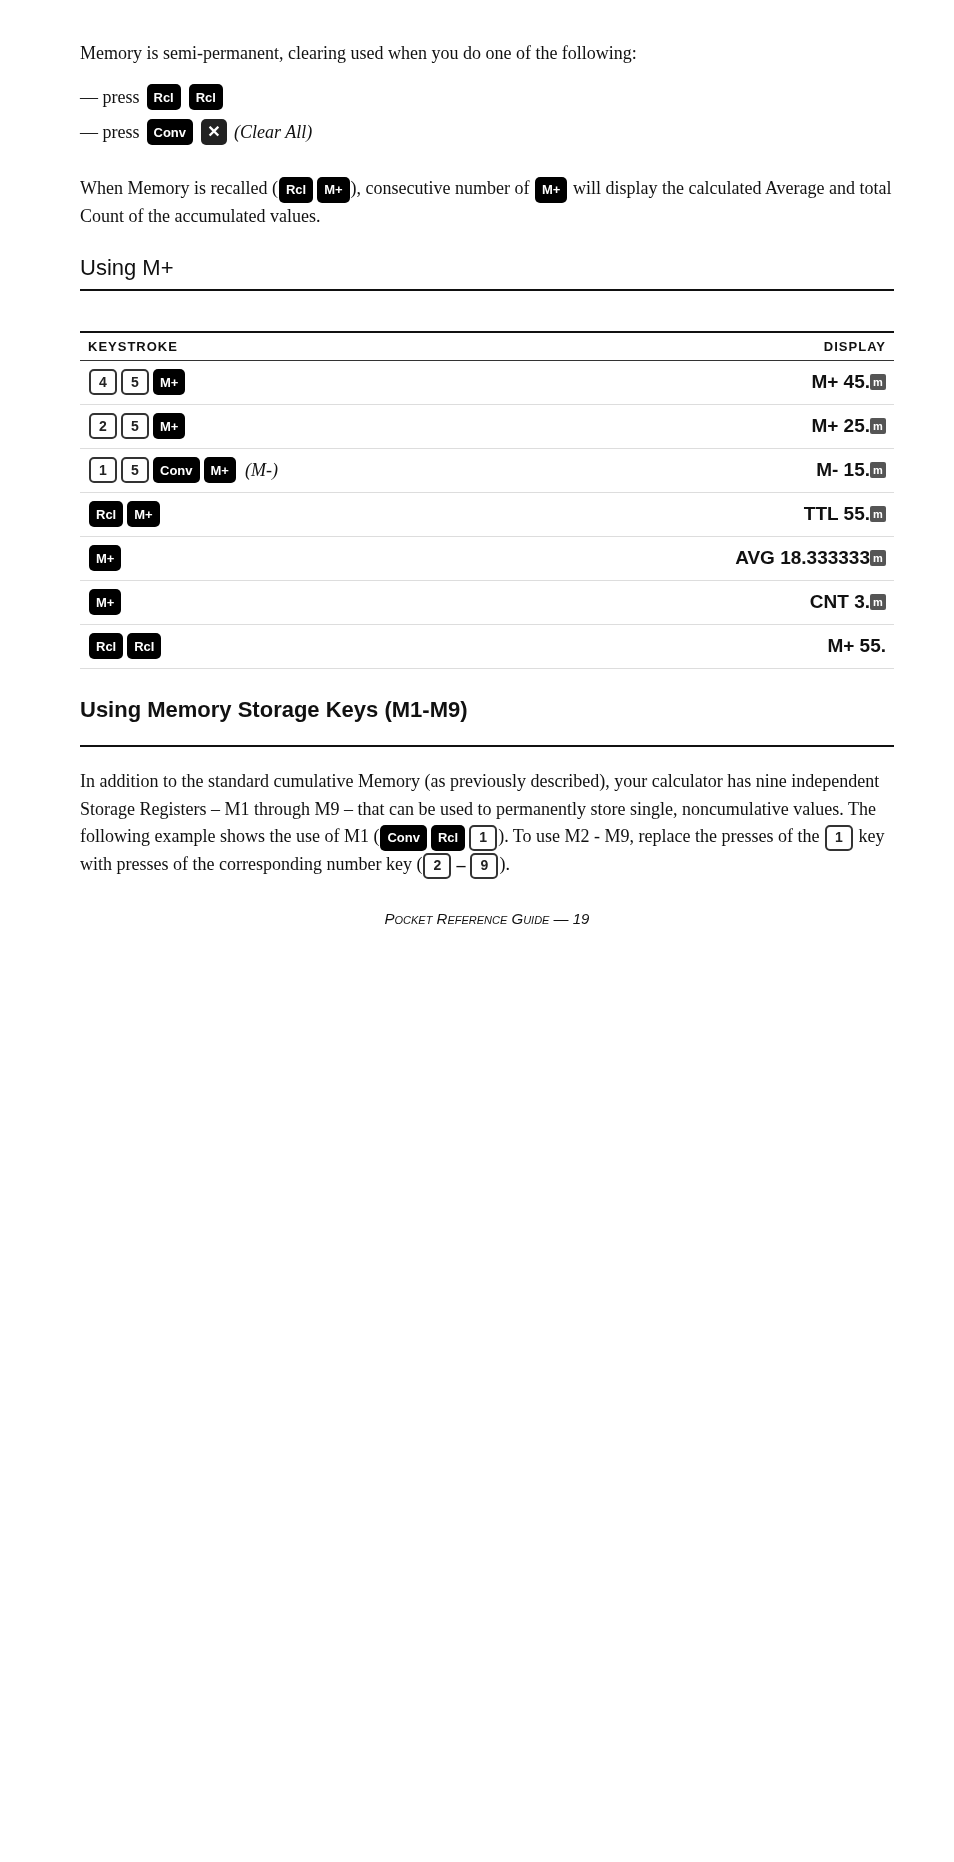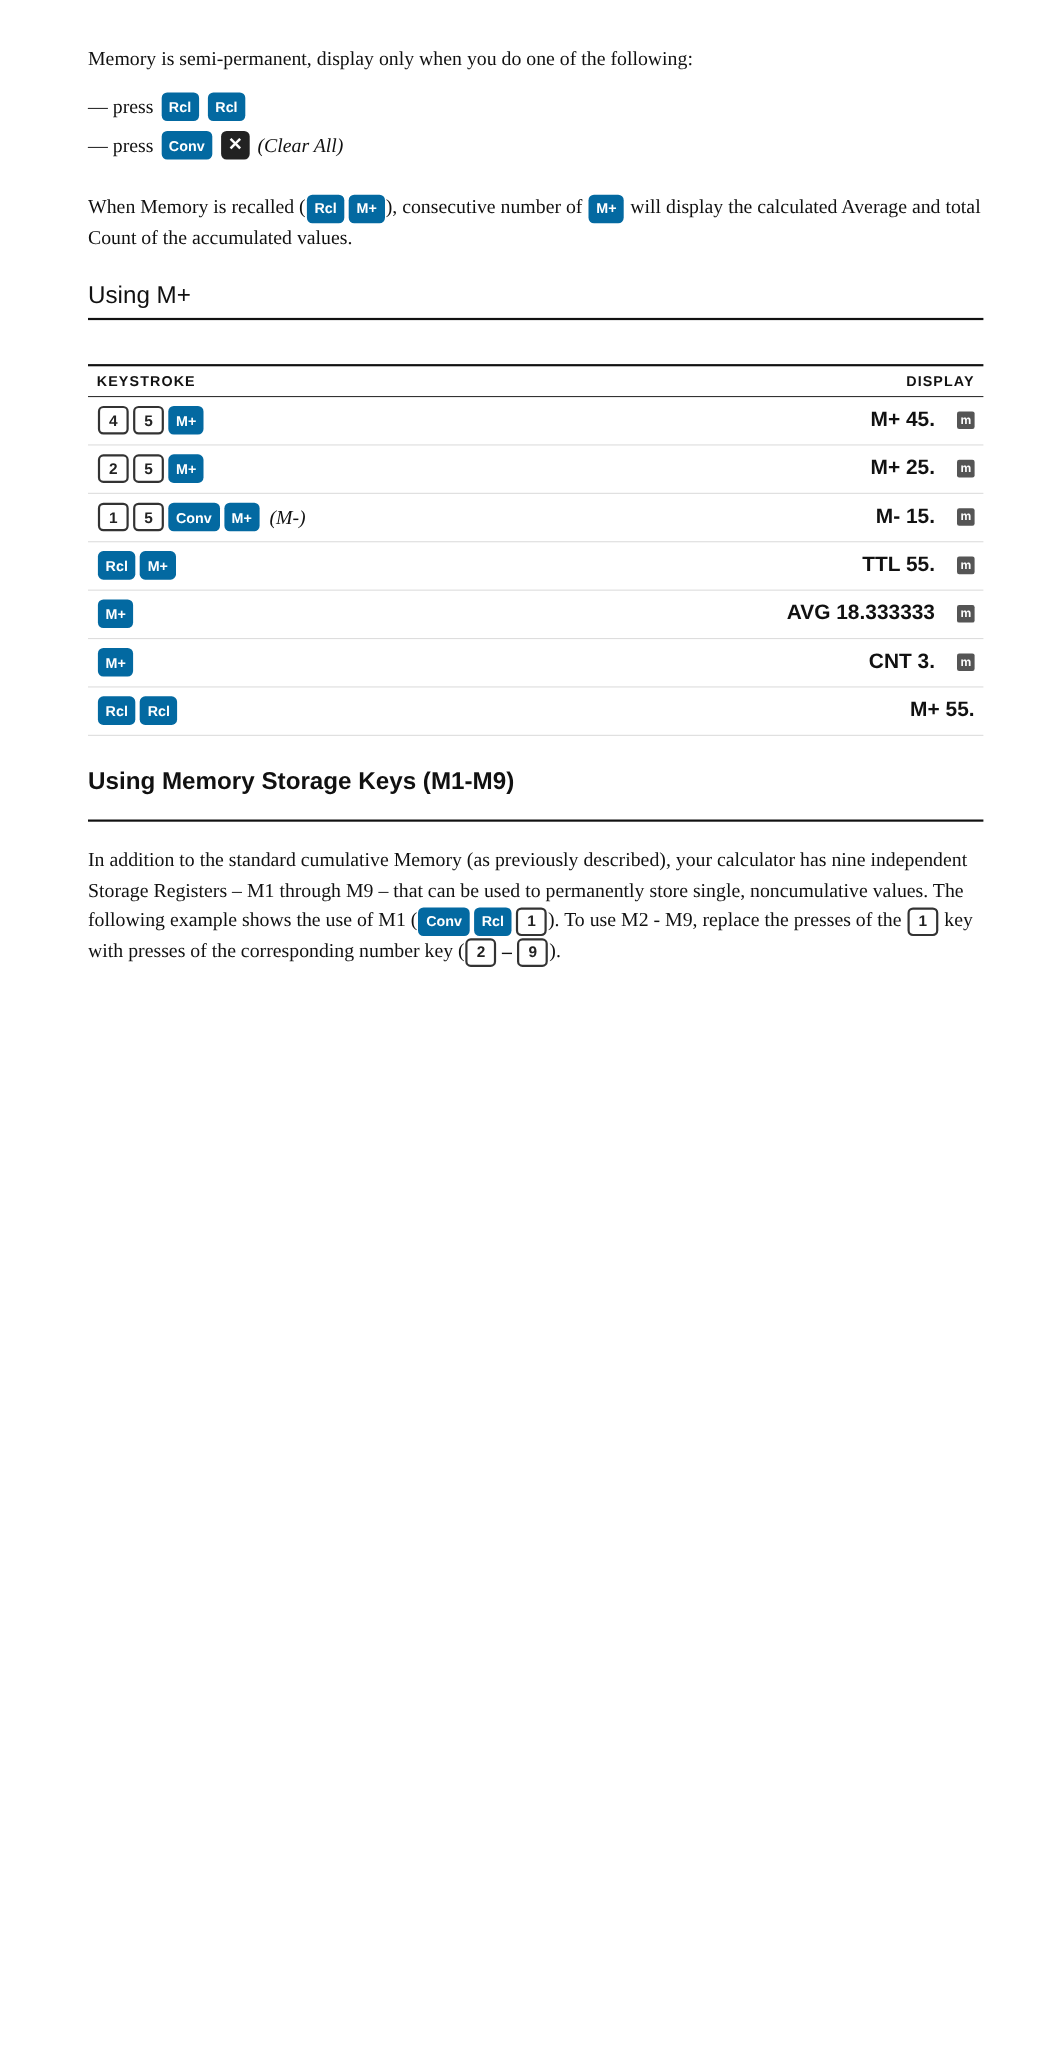--- a/index.html
+++ b/index.html
@@ -29,21 +29,21 @@
       margin-bottom: 8px;
       line-height: 1.5;
       flex-wrap: wrap;
     }
 
     
     .key {
       display: inline-flex;
       align-items: center;
       justify-content: center;
-      background: #0369a1;
+      background: #000000;
       color: #fff;
       font-family: Arial, sans-serif;
       font-size: 13px;
       font-weight: bold;
       border-radius: 5px;
       padding: 3px 7px;
       min-width: 28px;
       height: 26px;
       vertical-align: middle;
       margin: 0 1px;
@@ -127,21 +127,21 @@
       flex-wrap: wrap;
     }
 
     .display-cell {
       font-weight: bold;
       font-size: 19px;
       text-align: right;
       font-family: Arial, sans-serif;
       display: flex;
       align-items: center;
-      gap: 20px;
+      gap: 0;
     }
 
     .display-m {
       display: inline-flex;
       align-items: center;
       justify-content: center;
       background: #555;
       color: #fff;
       font-size: 11px;
       width: 16px;
@@ -196,21 +196,21 @@
       font-family: Arial, sans-serif;
     }
   </style>
 </head>
 <body>
 
 <div class="page-content">
 
   
   <p class="intro-para">
-    <span>Memory is semi-permanent, display only when you do one of the following:</span>
+    <span>Memory is semi-permanent, clearing used when you do one of the following:</span>
   </p>
 
   
 
   <div class="bullet-line">
     <span>— press</span>
     <span class="key">Rcl</span>
     <span class="key">Rcl</span>
   </div>
 
@@ -342,14 +342,17 @@
         <span class="key-outline">1</span>
       </span><span>). To use M2 - M9, replace the presses of the </span><span class="key-outline">1</span><span> key with presses of the corresponding number key (</span><span class="inline-key-group">
         <span class="key-outline">2</span>
         <span style="font-weight:bold;margin:0 2px;">–</span>
         <span class="key-outline">9</span>
       </span><span>).</span>
   </p>
 
 
   
+  <div class="footer">
+    <span class="footer-title">Pocket Reference Guide — 19</span>
+  </div>
 
 </div>
 
 </body></html>

